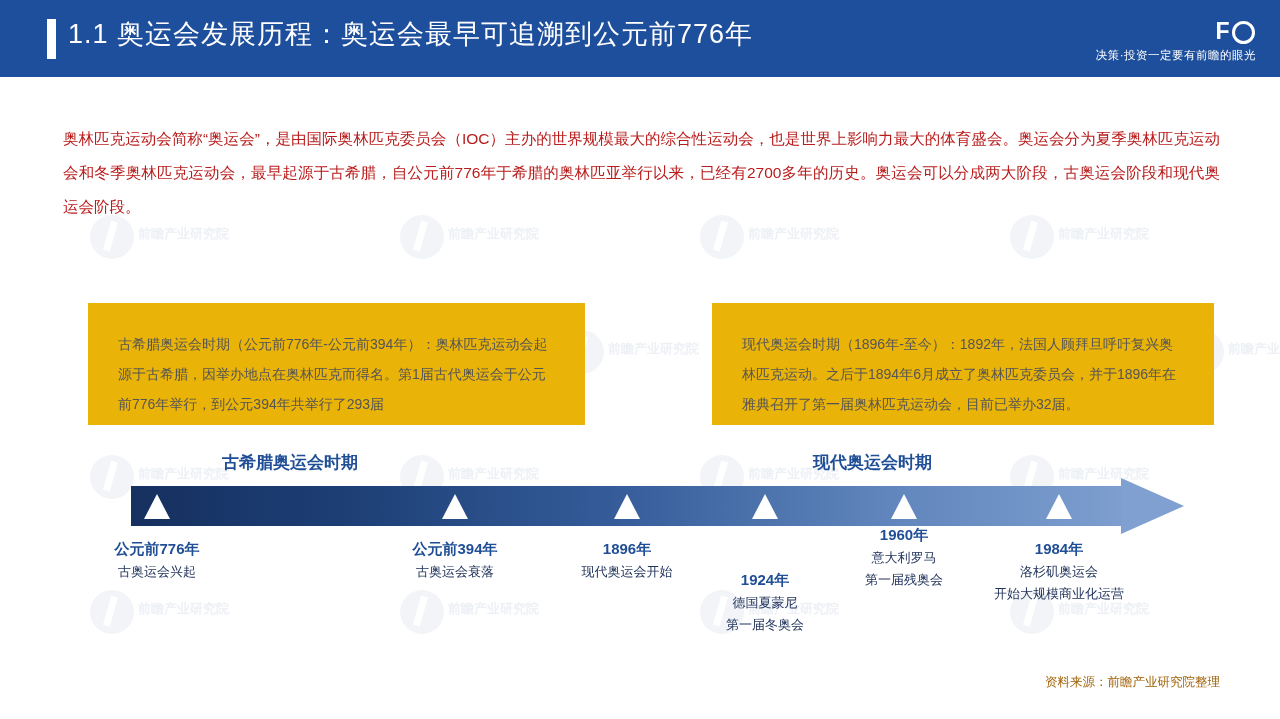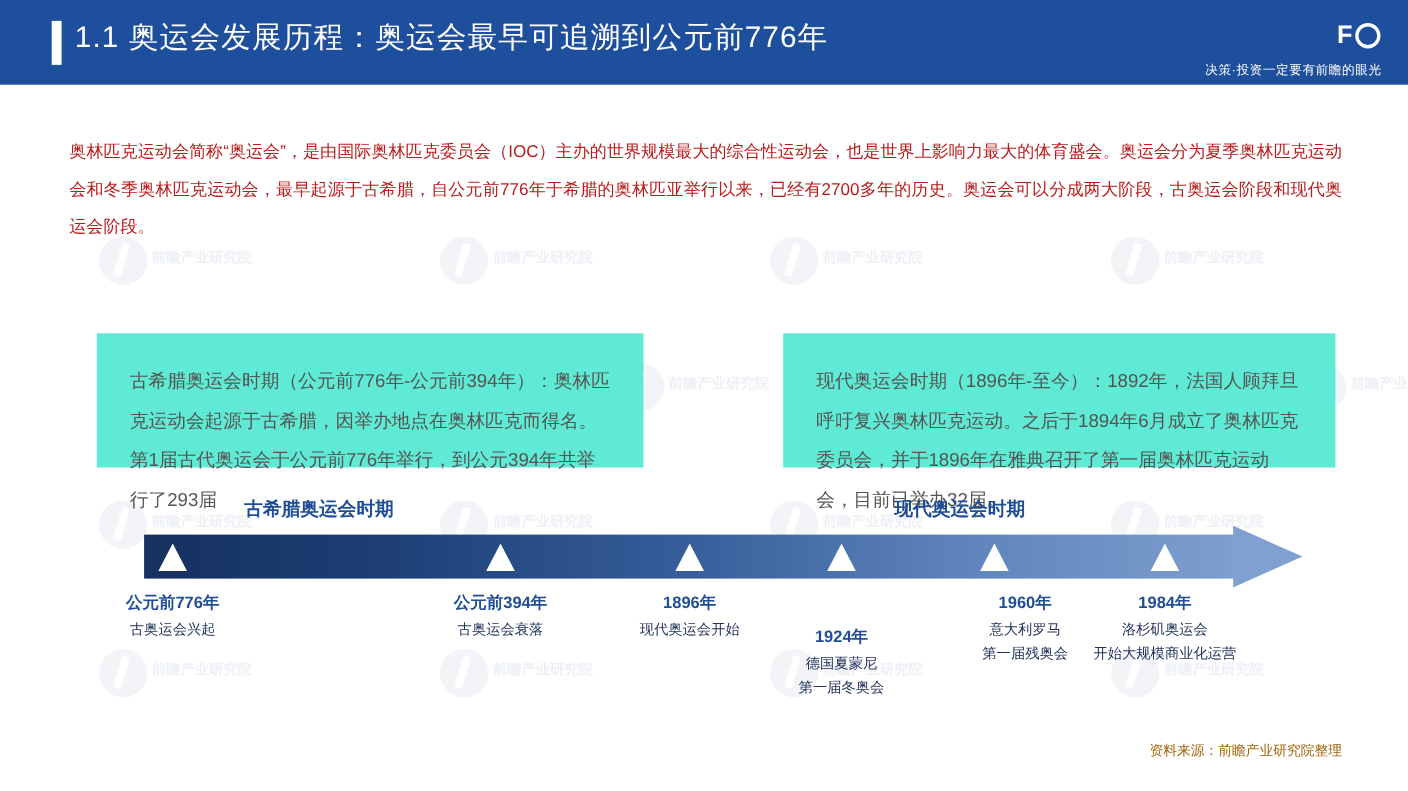--- a/index.html
+++ b/index.html
@@ -35,34 +35,34 @@
   .logo-main{
     font-size:23px;font-weight:bold;letter-spacing:1.5px;
     line-height:26px;white-space:nowrap;
     display:flex;align-items:center;justify-content:flex-end;
   }
   .logo-main .ring{
     display:inline-block;width:17px;height:17px;border-radius:50%;
     border:3px solid #ffffff;margin:0 1px;position:relative;top:1px;
   }
   .logo-sub{
-    font-size:11.5px;letter-spacing:.5px;margin-top:12px;white-space:nowrap;
+    font-size:11.5px;letter-spacing:.5px;margin-top:4px;white-space:nowrap;
   }
 
   
   .intro{
     position:absolute;left:63px;top:122px;width:1157px;
     font-size:15.5px;color:#b91c1c;line-height:34px;
     text-align:justify;
   }
 
   
   .box{
-    position:absolute;background:#5eead4;
-    font-size:17px;color:#555555;line-height:36px;
+    position:absolute;background:#eab308;
+    font-size:14px;color:#555555;line-height:30px;
     box-sizing:border-box;
   }
   .box .inner{padding:26px 28px 0 30px;}
   .box-left{left:88px;top:303px;width:497px;height:122px;}
   .box-right{left:712px;top:303px;width:502px;height:122px;}
 
   
   .era-label{
     position:absolute;font-size:17px;font-weight:bold;color:#1f4e96;
     white-space:nowrap;
@@ -209,21 +209,21 @@
     </div>
     <div class="tl-item" style="left: 627px; top: 538px;">
       <div class="tl-year">1896年</div>
       <div class="tl-desc">现代奥运会开始</div>
     </div>
     <div class="tl-item" style="left: 765px; top: 569px;">
       <div class="tl-year">1924年</div>
       <div class="tl-desc">德国夏蒙尼</div>
       <div class="tl-desc">第一届冬奥会</div>
     </div>
-    <div class="tl-item" style="left: 904px; top: 538px; margin-left: 28px;">
+    <div class="tl-item" style="left: 904px; top: 524px;">
       <div class="tl-year">1960年</div>
       <div class="tl-desc">意大利罗马</div>
       <div class="tl-desc">第一届残奥会</div>
     </div>
     <div class="tl-item" style="left: 1059px; top: 538px;">
       <div class="tl-year">1984年</div>
       <div class="tl-desc">洛杉矶奥运会</div>
       <div class="tl-desc">开始大规模商业化运营</div>
     </div>
   </div>

